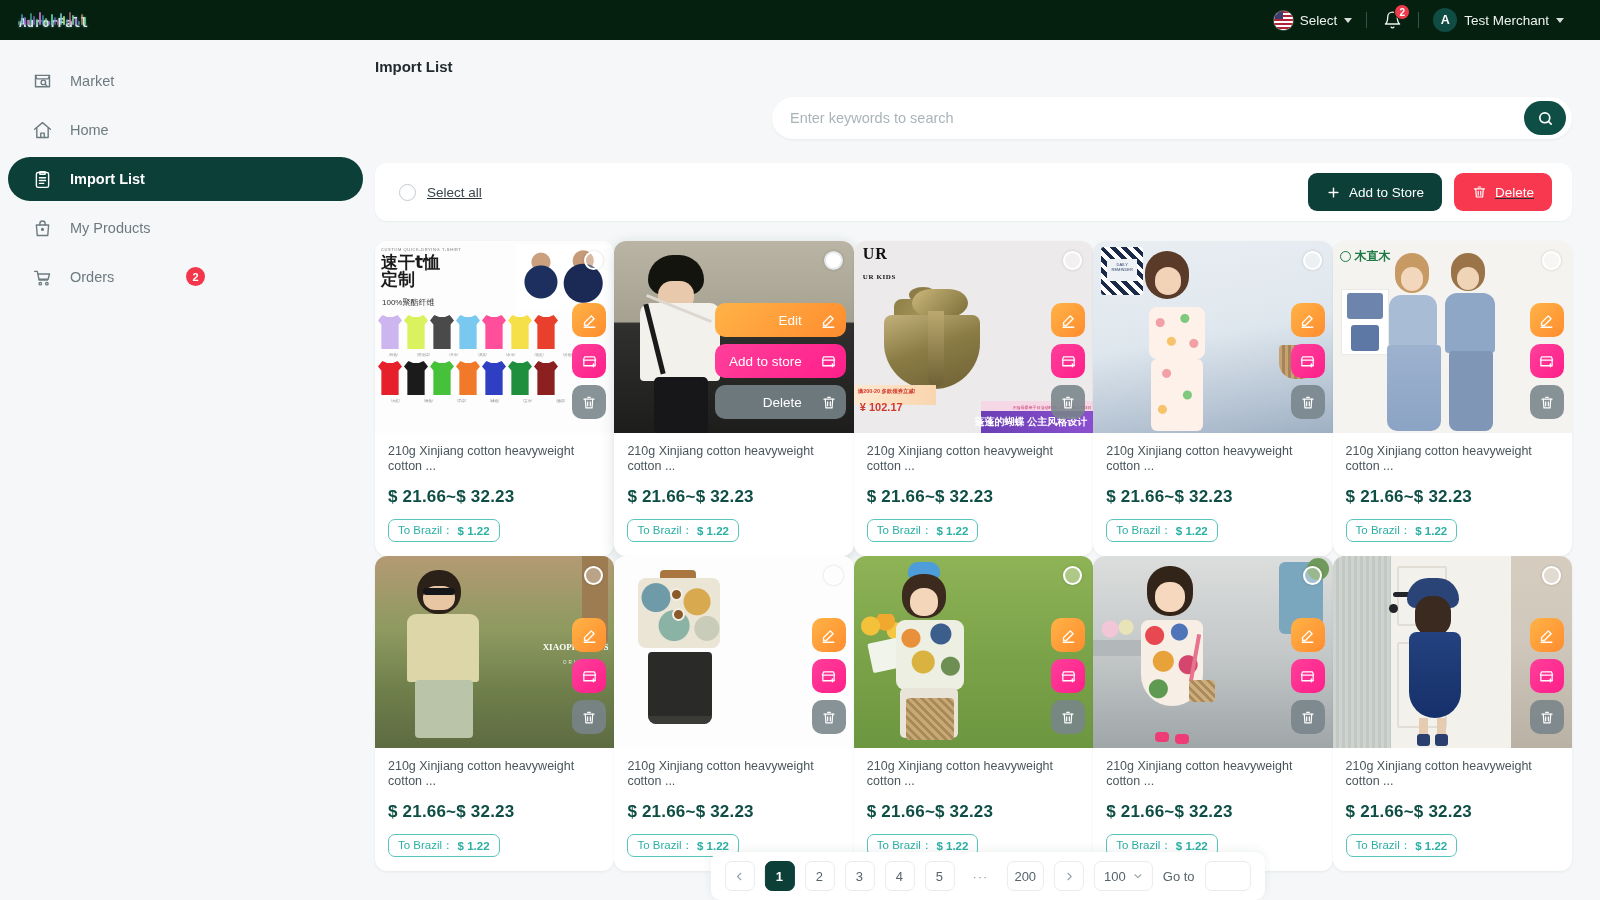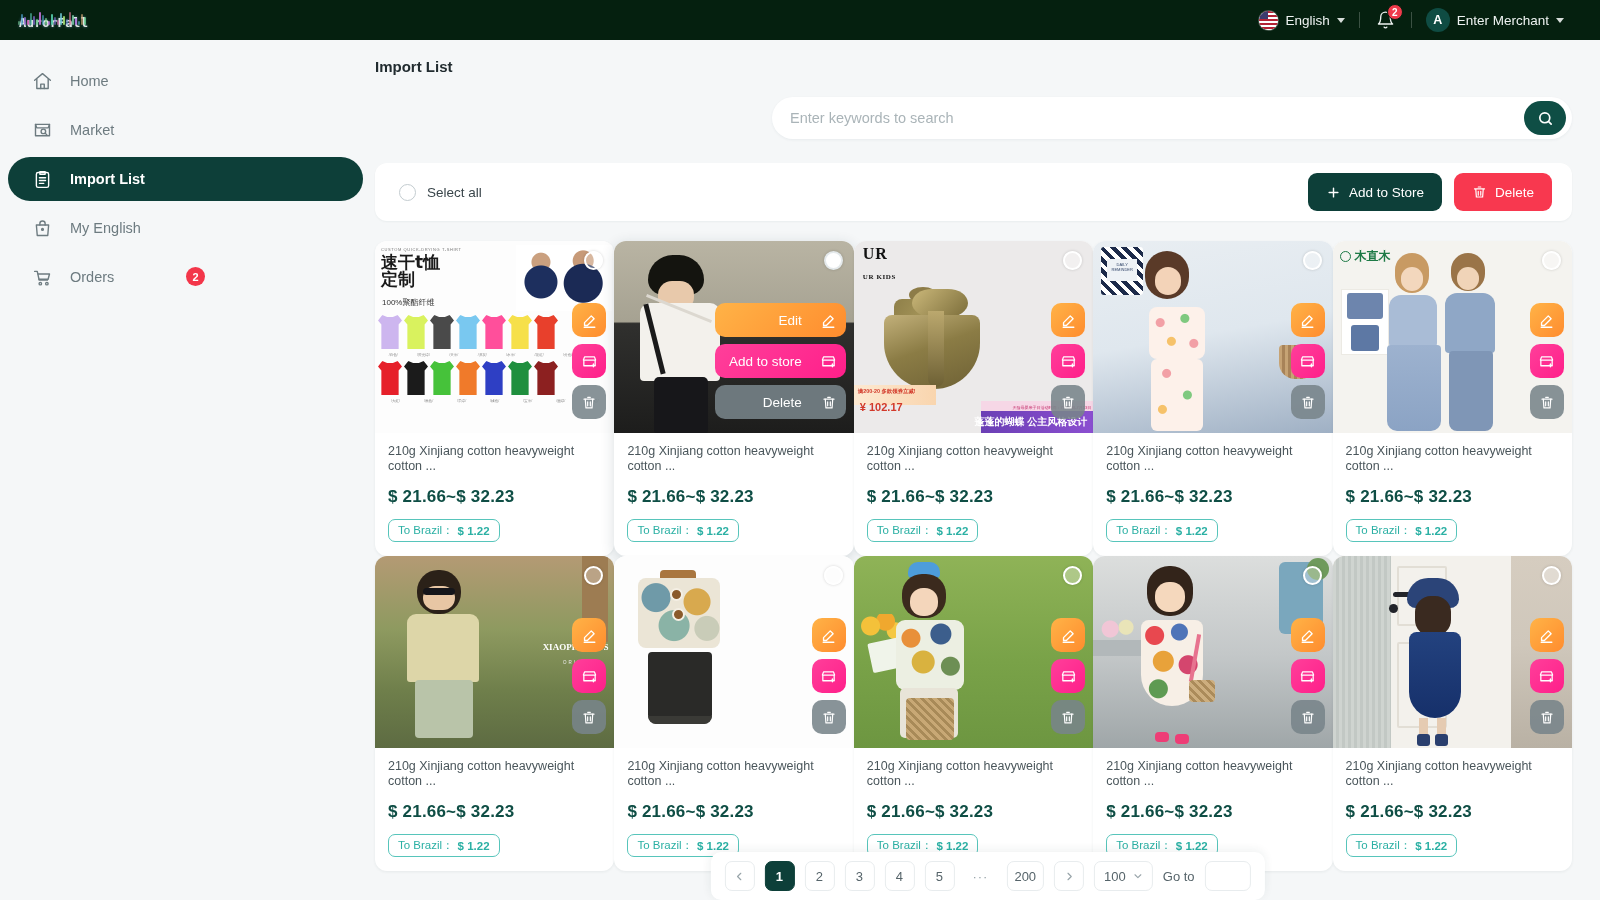--- a/index.html
+++ b/index.html
@@ -92,21 +92,21 @@
   .search-box input::placeholder { color: #aab4b8; }
   .search-btn {
     width: 42px; height: 34px; border-radius: 18px; background: #0f4e45;
     display: flex; align-items: center; justify-content: center; cursor: pointer; border: 0;
   }
 
   
   .toolbar {
     background: #fff; border-radius: 12px; height: 58px;
     display: flex; align-items: center; padding: 0 20px 0 24px;
-    margin-bottom: 20px; box-shadow: 0 1px 2px rgba(25,50,60,.05);
+    margin-bottom: 20px; box-shadow: 0 1px 2px rgba(25,50,60,.05); text-decoration: underline;
   }
   .sel-all { display: flex; align-items: center; gap: 11px; font-size: 13.5px; color: #39454a; cursor: pointer; }
   .circle-cb { width: 17px; height: 17px; border-radius: 50%; border: 1.6px solid #c3ccd0; background: #fff; }
   .tb-actions { margin-left: auto; display: flex; gap: 12px; }
   .btn {
     height: 38px; border-radius: 9px; border: 0; cursor: pointer;
     display: flex; align-items: center; gap: 8px; padding: 0 18px;
     font-size: 13.5px; color: #fff; font-family: "Liberation Sans", sans-serif;
   }
   .btn-add { background: #0d3f39; }
@@ -210,83 +210,83 @@
       </div>
     <div class="logo-text">AurorFall</div>
   </div>
 
   <div class="topbar-right">
     <div class="tb-item">
       <span class="flag">
         <span class="stripes"></span>
           <span class="canton"></span>
       </span>
-      <span>English</span>
+      <span>Select</span>
       <span class="caret"></span>
     </div>
     <span class="divider-v"></span>
     <div class="bell-wrap">
       <svg width="19" height="20" viewBox="0 0 24 24" fill="none" stroke="#eef2f1" stroke-width="1.7" stroke-linecap="round" stroke-linejoin="round">
         <path d="M18 8A6 6 0 0 0 6 8c0 7-3 9-3 9h18s-3-2-3-9"></path>
         <path d="M13.7 21a2 2 0 0 1-3.4 0"></path>
       </svg>
       <span class="badge-dot">2</span>
     </div>
     <span class="divider-v"></span>
     <div class="tb-item">
       <span class="avatar">A</span>
-      <span>Enter Merchant</span>
+      <span>Test Merchant</span>
       <span class="caret"></span>
     </div>
   </div>
 </div>
 
 <div class="shell">
 
   <nav class="sidebar" id="sidebarNav">
-      <div class="nav-item">
-        <span class="ico">
-          <svg width="21" height="21" viewBox="0 0 24 24" fill="none" stroke="#6d7b80" stroke-width="1.6" stroke-linecap="round" stroke-linejoin="round">
-            <path d="M3 10.5 12 3l9 7.5"></path>
-            <path d="M5.5 9.5V20h13V9.5"></path>
-            <path d="M10 20v-5h4v5"></path>
-          </svg>
-        </span>
-        <span>Home</span>
-      </div>
       <div class="nav-item">
         <span class="ico">
           <svg width="21" height="21" viewBox="0 0 24 24" fill="none" stroke="#6d7b80" stroke-width="1.6" stroke-linecap="round" stroke-linejoin="round">
             <path d="M4 5h16v13H4z"></path>
             <path d="M4 5l1.5 4h13L20 5"></path>
             <circle cx="13" cy="13" r="2.6"></circle>
             <path d="M15.1 15.1 17 17"></path>
           </svg>
         </span>
         <span>Market</span>
       </div>
+      <div class="nav-item">
+        <span class="ico">
+          <svg width="21" height="21" viewBox="0 0 24 24" fill="none" stroke="#6d7b80" stroke-width="1.6" stroke-linecap="round" stroke-linejoin="round">
+            <path d="M3 10.5 12 3l9 7.5"></path>
+            <path d="M5.5 9.5V20h13V9.5"></path>
+            <path d="M10 20v-5h4v5"></path>
+          </svg>
+        </span>
+        <span>Home</span>
+      </div>
       <div class="nav-item active">
         <span class="ico">
           <svg width="21" height="21" viewBox="0 0 24 24" fill="none" stroke="#ffffff" stroke-width="1.6" stroke-linecap="round" stroke-linejoin="round">
             <rect x="5" y="4" width="14" height="17" rx="2"></rect>
             <path d="M9 3h6v3H9z"></path>
             <path d="M8.5 10h7M8.5 13.2h7M8.5 16.4h5"></path>
           </svg>
         </span>
         <span>Import List</span>
       </div>
       <div class="nav-item">
         <span class="ico">
           <svg width="21" height="21" viewBox="0 0 24 24" fill="none" stroke="#6d7b80" stroke-width="1.6" stroke-linecap="round" stroke-linejoin="round">
             <path d="M5 8h14l-1 12H6z"></path>
             <path d="M9 8V6.4A3 3 0 0 1 15 6.4V8"></path>
             <circle cx="12" cy="13" r="1"></circle>
           </svg>
         </span>
-        <span>My English</span>
+        <span>My Products</span>
       </div>
       <div class="nav-item">
         <span class="ico">
           <svg width="21" height="21" viewBox="0 0 24 24" fill="none" stroke="#6d7b80" stroke-width="1.6" stroke-linecap="round" stroke-linejoin="round">
             <path d="M3 5h3l2.2 10h9.4"></path>
             <path d="M7 8h13l-1.6 6H8"></path>
             <circle cx="9.5" cy="19" r="1.4"></circle>
             <circle cx="17" cy="19" r="1.4"></circle>
           </svg>
         </span>

